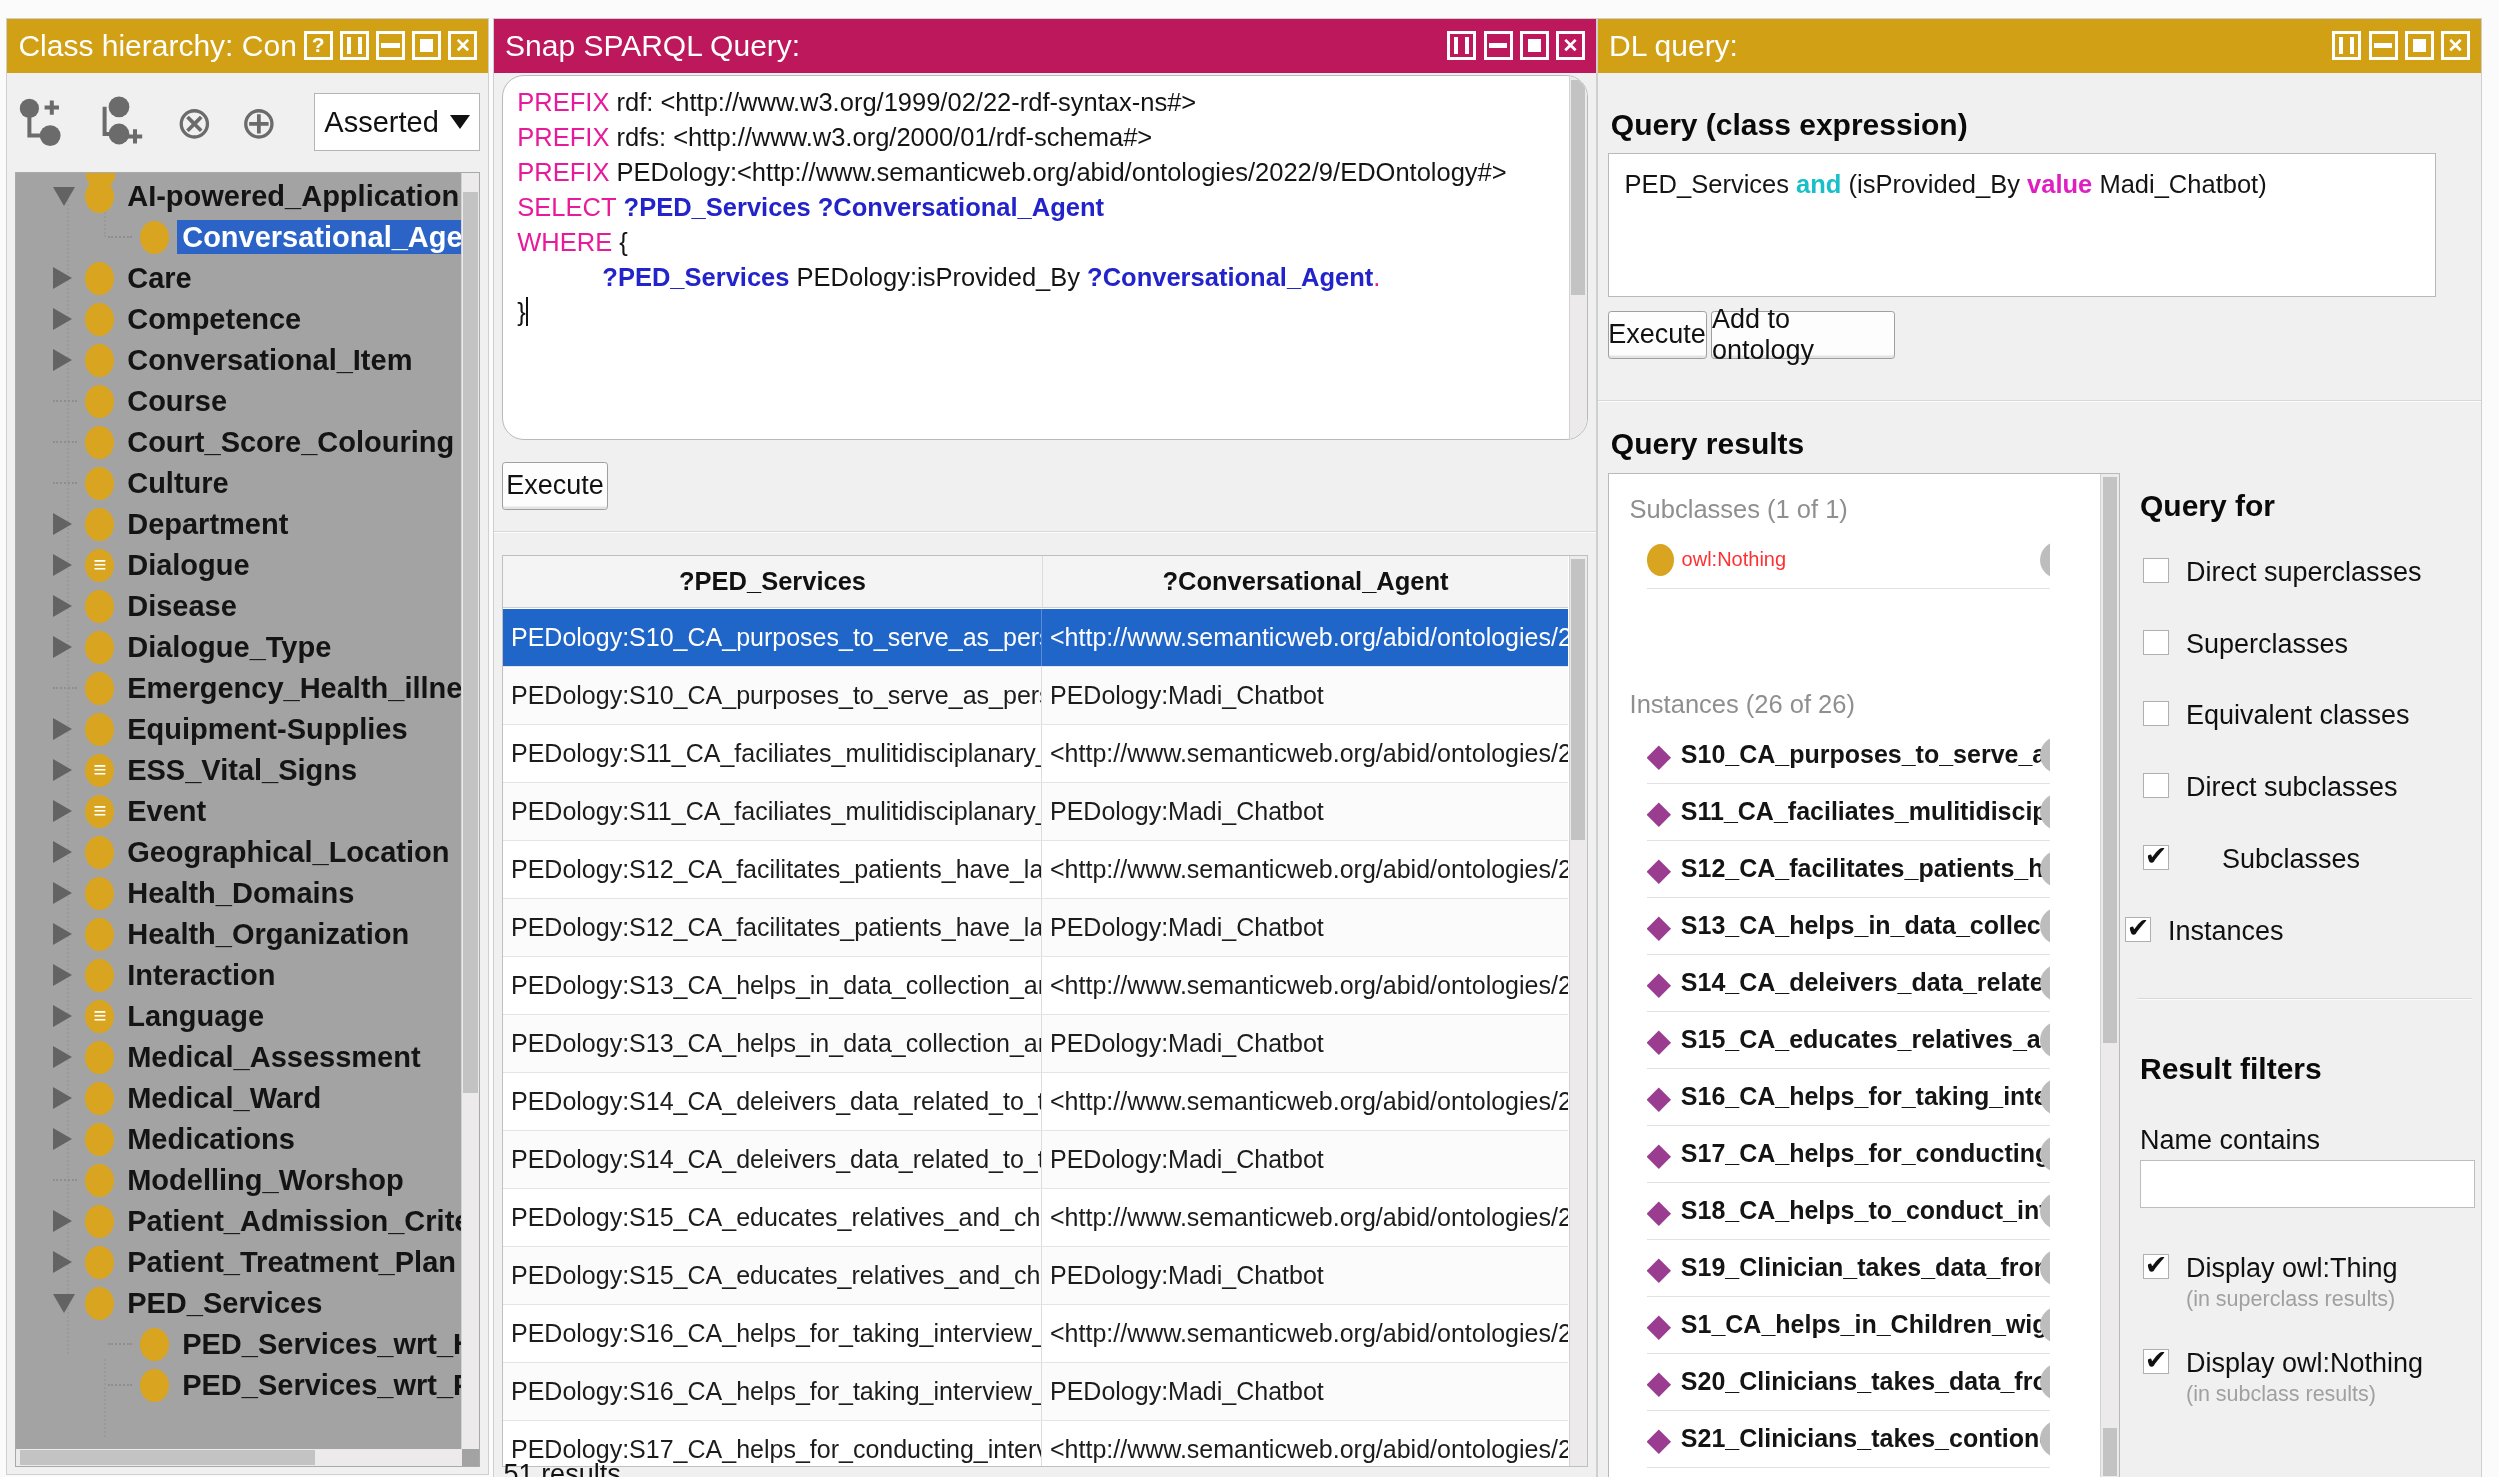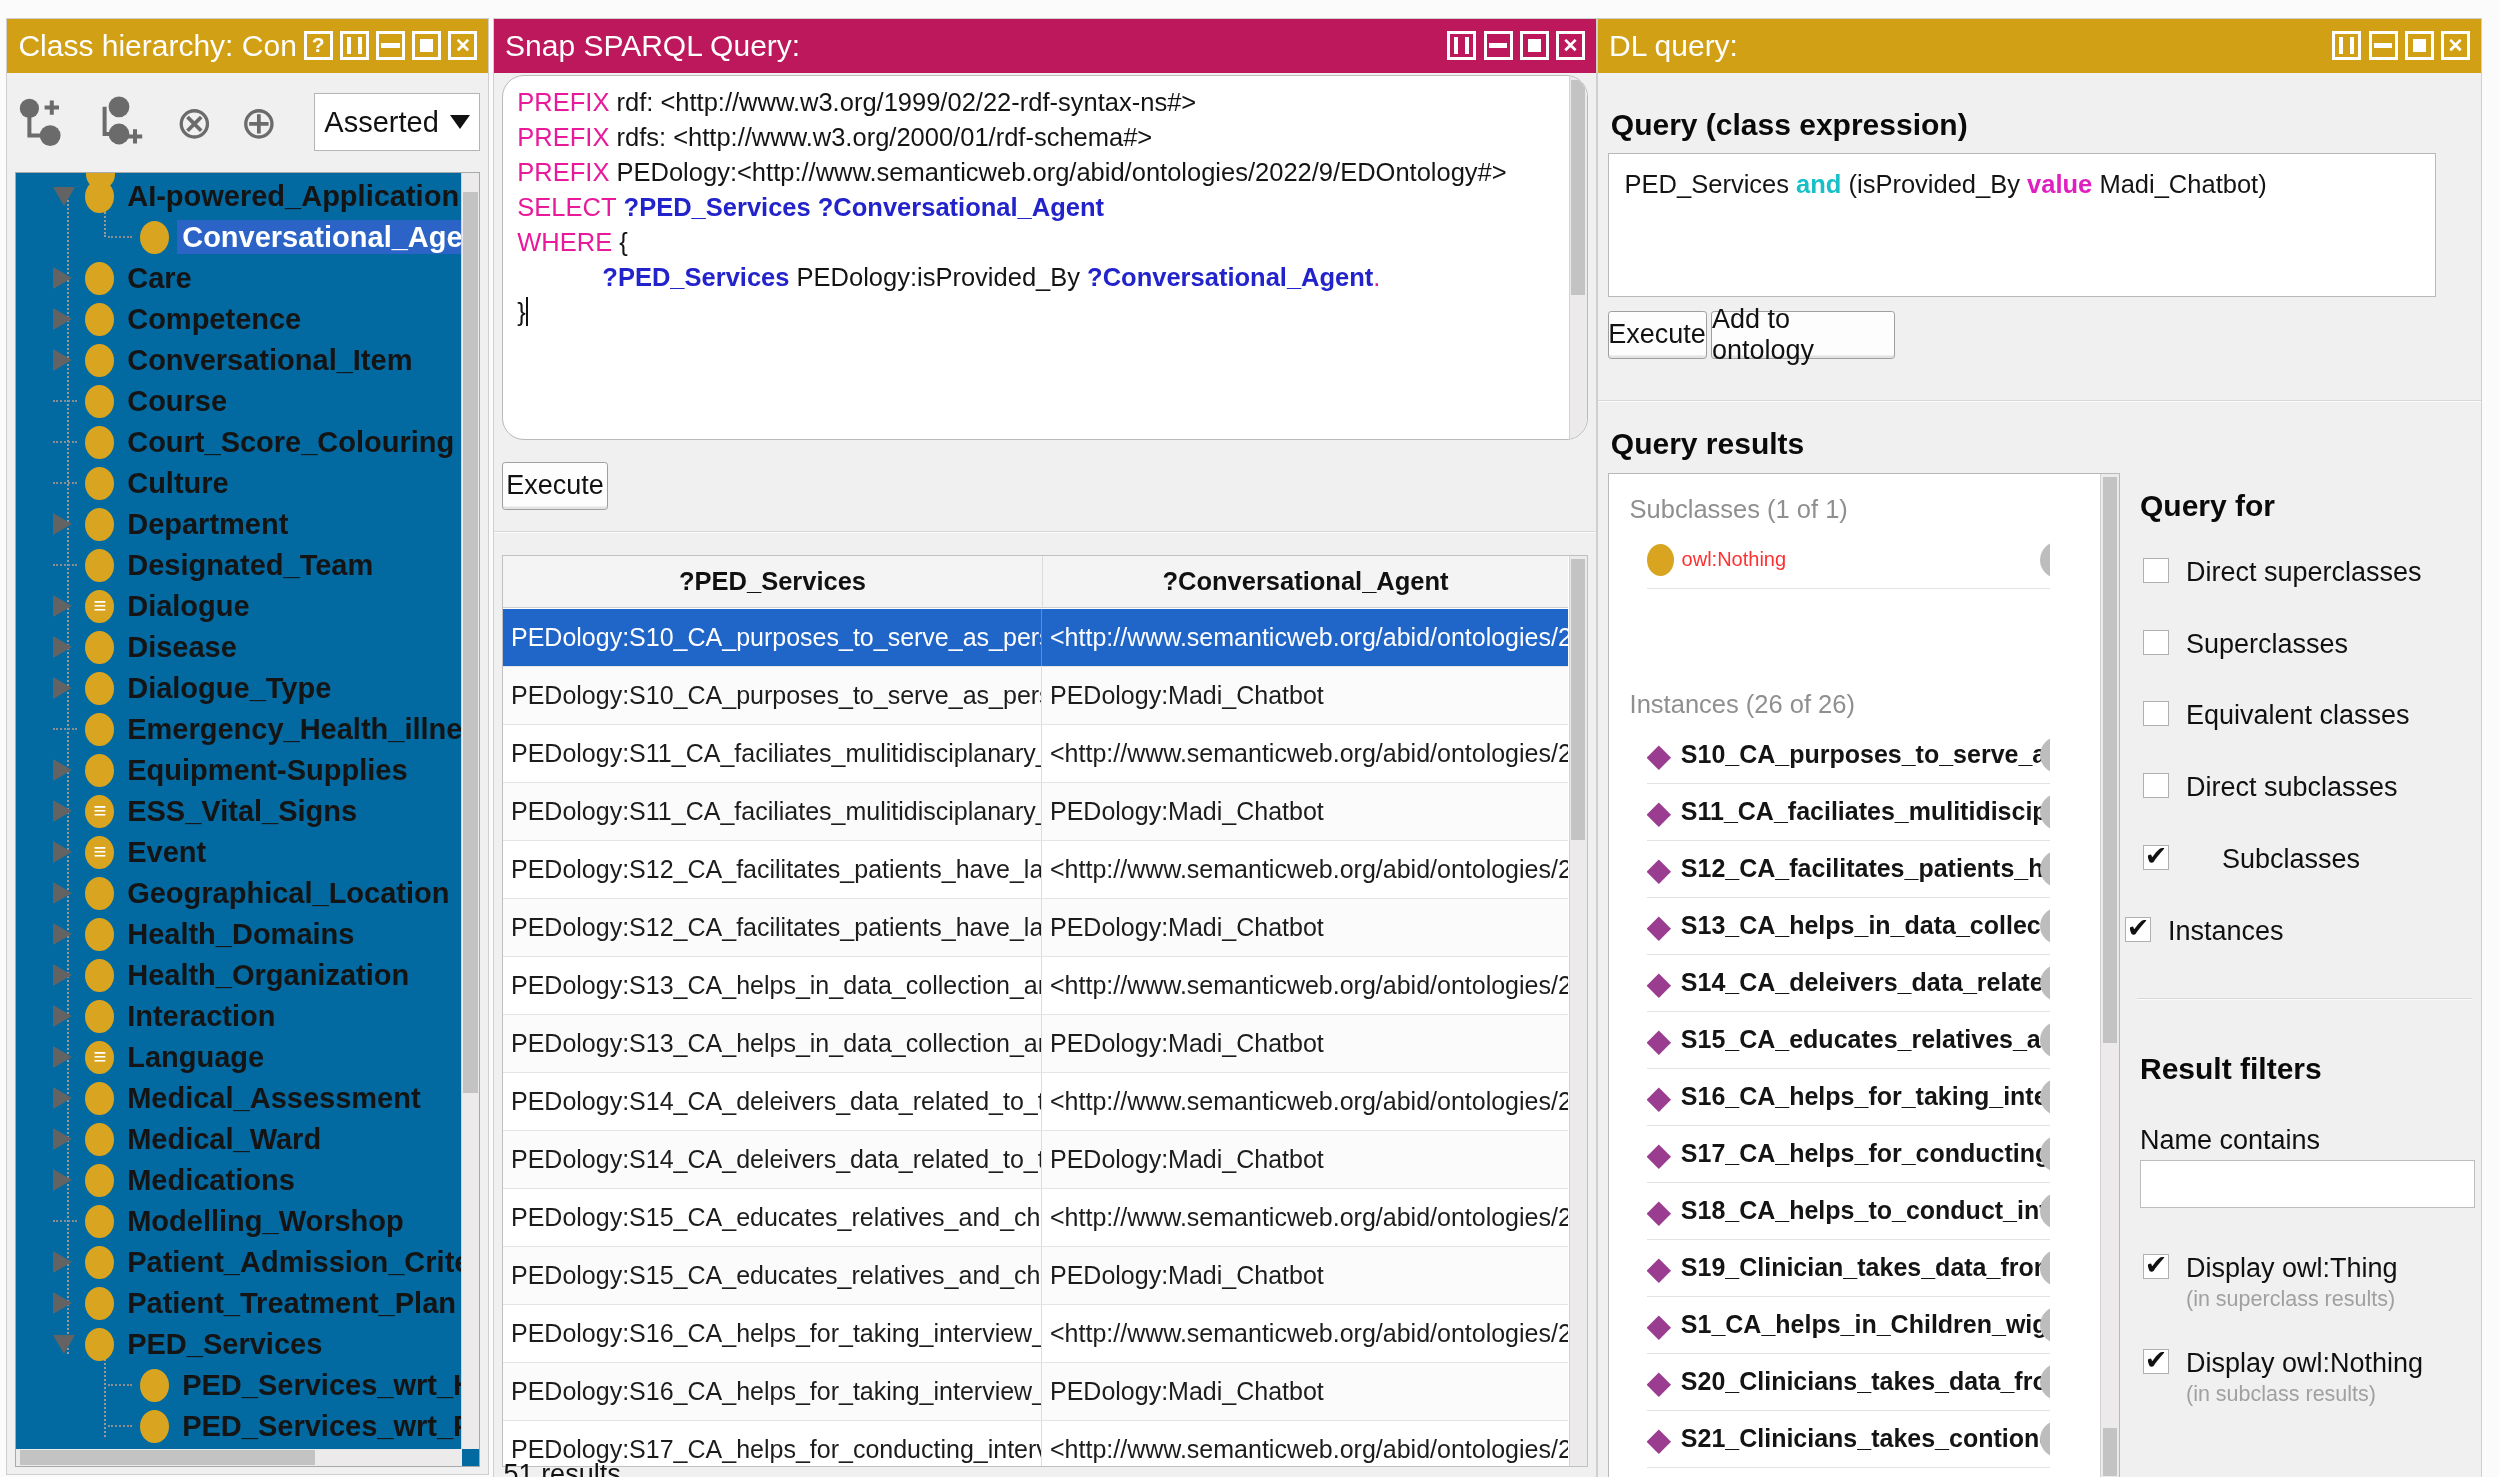--- a/index.html
+++ b/index.html
@@ -19,21 +19,21 @@
   .ic-restore::before{content:"";position:absolute;left:4.8px;right:4.8px;top:4.8px;bottom:4.8px;background:#fff;}
   .ic-close::after{content:"✕";position:absolute;left:50%;top:50%;transform:translate(-50%,-52%);font-size:19px;font-weight:bold;}
 
   
   .toolbar{position:absolute;top:62px;left:8px;right:8px;height:83px;display:flex;align-items:center;}
   .tool-ic{color:#6b6b6b;font-size:45px;margin-right:27px;line-height:1;}
   .tool-svg{margin-right:24px;}
   .dropdown{margin-left:auto;background:#fff;border:1.6px solid #b5b5b5;height:56px;min-width:113px;
     display:flex;align-items:center;justify-content:space-between;padding:0 9.6px;font-size:29px;color:#111;}
   .dd-caret{width:0;height:0;border-top:14.3px solid #111;border-left:10.4px solid transparent;border-right:10.4px solid transparent;margin-left:11px;}
-  .tree-box{position:absolute;left:8px;top:153px;right:8px;bottom:6.4px;background:#0369a1;border:1.6px solid #a9a9a9;overflow:hidden;}
+  .tree-box{position:absolute;left:8px;top:153px;right:8px;bottom:6.4px;background:#a3a3a3;border:1.6px solid #a9a9a9;overflow:hidden;}
   .tree-rows{position:absolute;left:0;top:3.2px;right:21px;}
   .tree-row{height:41px;display:flex;align-items:center;white-space:nowrap;}
   .tree-row.lv1{padding-left:37px;}
   .tree-row.lv2{padding-left:92px;}
   .slot{width:32px;flex:0 0 32px;display:flex;align-items:center;}
   .arr-r{width:0;height:0;border-left:19px solid #636363;border-top:11px solid transparent;border-bottom:11px solid transparent;}
   .arr-d{width:0;height:0;border-top:19px solid #636363;border-left:11px solid transparent;border-right:11px solid transparent;}
   .stub{width:24px;height:0;border-top:2.4px dotted #8e8e8e;}
   .class-icon{width:29px;height:33px;border-radius:50%;background:#d9a521;flex:0 0 29px;margin-right:8px;
     display:flex;align-items:center;justify-content:center;color:#fff;font-size:22px;font-weight:bold;}
@@ -191,27 +191,20 @@
           </div>
           <div class="tree-row lv1">
             <span class="slot">
               <span class="arr-r"></span>
             </span>
             <span class="class-icon"></span>
             <span class="tree-label">Department</span>
           </div>
           <div class="tree-row lv1">
             <span class="slot">
-              <span class="stub"></span>
-            </span>
-            <span class="class-icon"></span>
-            <span class="tree-label">Designated_Team</span>
-          </div>
-          <div class="tree-row lv1">
-            <span class="slot">
               <span class="arr-r"></span>
             </span>
             <span class="class-icon">≡</span>
             <span class="tree-label">Dialogue</span>
           </div>
           <div class="tree-row lv1">
             <span class="slot">
               <span class="arr-r"></span>
             </span>
             <span class="class-icon"></span>

